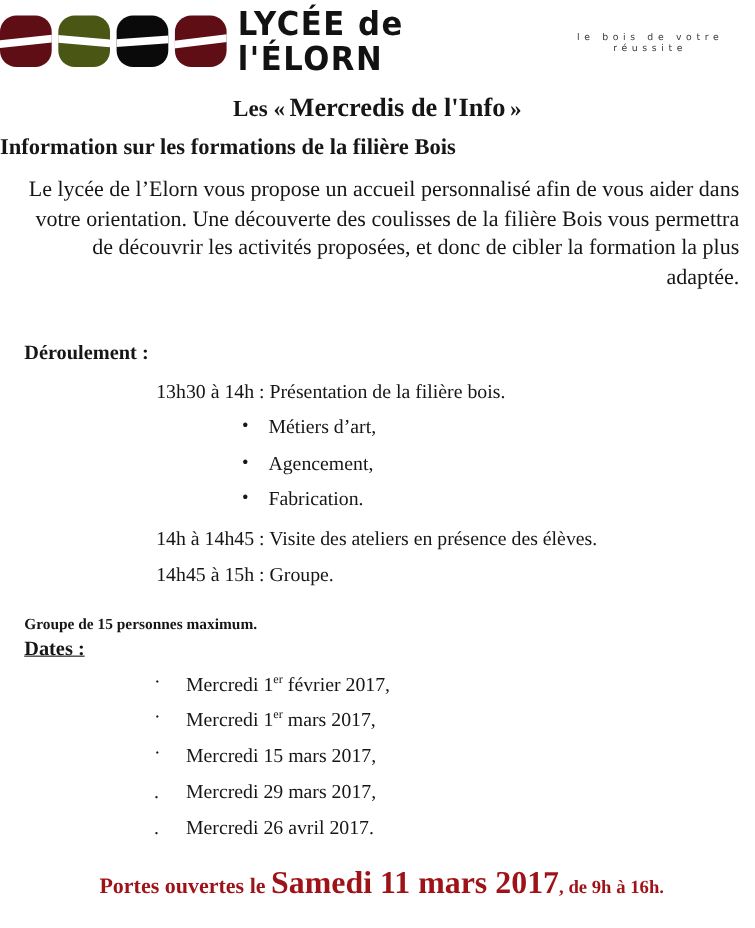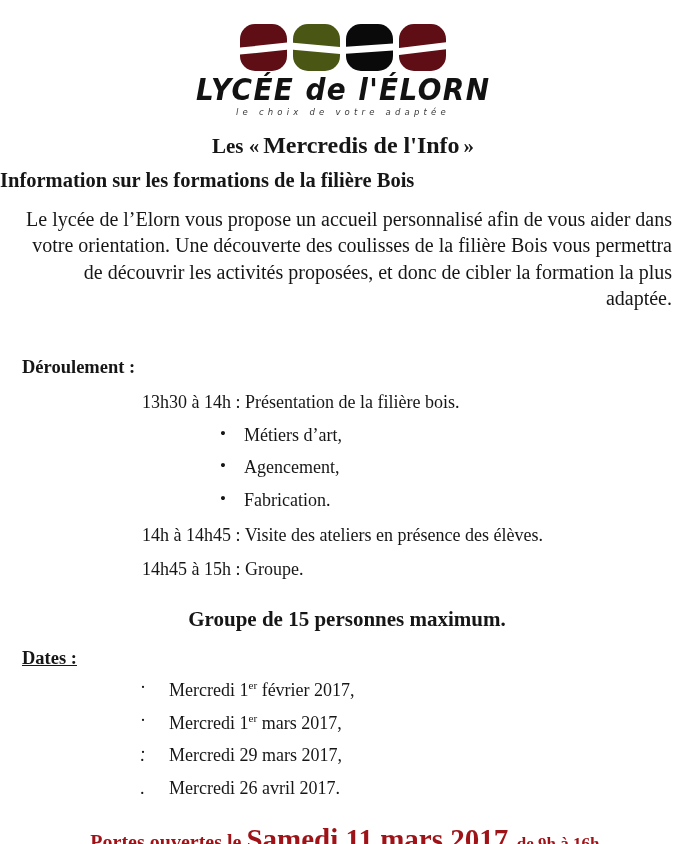--- a/index.html
+++ b/index.html
@@ -12,25 +12,24 @@
     height: 844px;
     overflow: hidden;
     font-family: "Liberation Serif", "DejaVu Serif", serif;
     color: #161616;
     position: relative;
   }
 
   
   .logo-block {
     width: 100%;
-    padding-top: 24px;
+    padding-top: 6px;
     display: flex;
-    flex-direction: column;
+    flex-direction: row;
     align-items: center;
-    font-style: italic;
   }
   .logo-squares {
     display: flex;
     gap: 6px;
     margin-bottom: 2px;
   }
   .logo-sq {
     width: 47px;
     height: 47px;
     border-radius: 15px;
@@ -129,31 +128,31 @@
   }
   .bullets li::before {
     content: "\2022";
     position: absolute;
     left: 0;
     top: -1px;
     font-size: 17px;
   }
 
   .group-line {
-    text-align: center;
-    font-weight: bold;
-    font-size: 21px;
+    text-align: left;
+    font-weight: bold;
+    font-size: 14px;
     margin-top: 27px;
   }
 
   .dates-head {
     font-size: 18.5px;
     font-weight: bold;
     text-decoration: underline;
-    margin-top: 16px;
+    margin-top: 3px;
     display: inline-block;
   }
 
   .dates {
     list-style: none;
     margin: 6px 0 0 0;
     padding: 0;
   }
   .dates li {
     font-size: 18px;
@@ -199,21 +198,21 @@
         <div class="slash"></div>
       </div>
     <div class="logo-sq s3" style="background: rgb(10, 10, 10);">
         <div class="slash"></div>
       </div>
     <div class="logo-sq s4" style="background: rgb(94, 14, 20);">
         <div class="slash"></div>
       </div>
   </div>
   <div class="logo-word">LYCÉE de l'ÉLORN</div>
-  <div class="logo-tag">le choix de votre adaptée</div>
+  <div class="logo-tag">le bois de votre réussite</div>
 </div>
 
 <div class="title1">
   <span class="small">Les «</span>
   <span class="big">Mercredis de l'Info</span>
   <span class="small">»</span>
 </div>
 
 <div class="title2">Information sur les formations de la filière Bois</div>
 
@@ -242,21 +241,21 @@
     <div class="dates-head">Dates :</div>
 
     <ul class="dates">
       <li>
         <span class="marker mid">·</span><span>Mercredi 1</span><sup>er</sup><span> février 2017,</span>
       </li>
       <li>
         <span class="marker mid">·</span><span>Mercredi  1</span><sup>er</sup><span> mars 2017,</span>
       </li>
       <li>
-        <span class="marker mid">·</span>
+        <span class="marker mid">·</span><span>Mercredi  15 mars 2017,</span>
       </li>
       <li>
         <span class="marker">.</span><span>Mercredi  29 mars 2017,</span>
       </li>
       <li>
         <span class="marker">.</span><span>Mercredi  26 avril 2017.</span>
       </li>
     </ul>
   </div>
 

